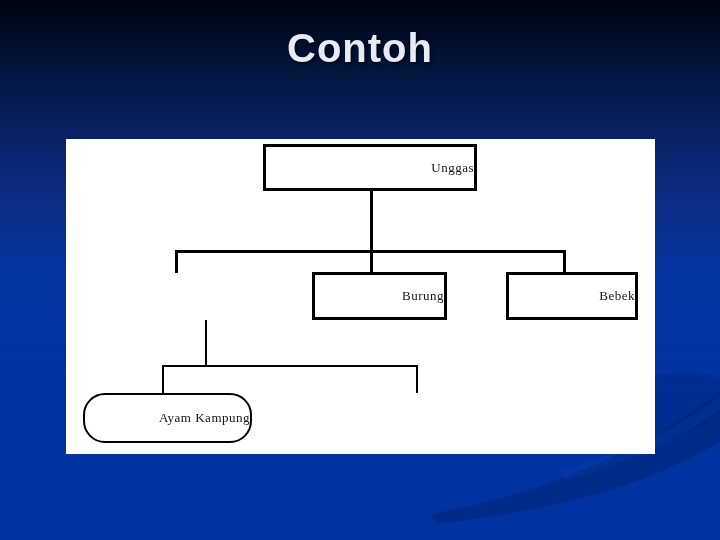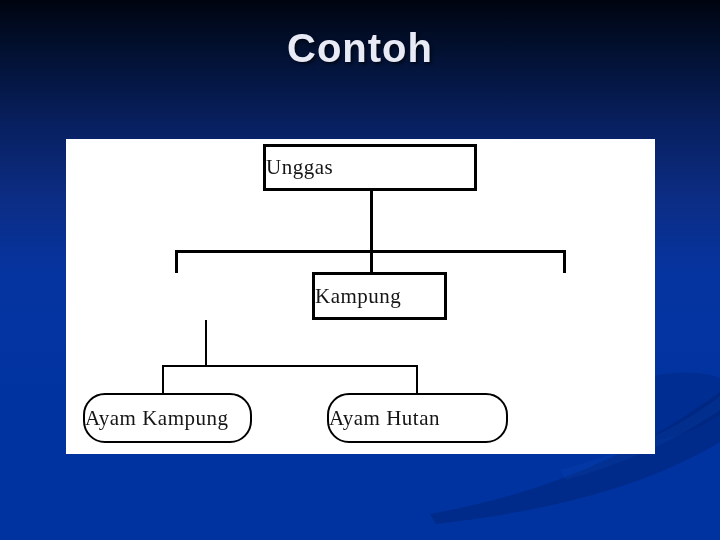--- a/index.html
+++ b/index.html
@@ -52,23 +52,23 @@
     height: 315px;
     background: #ffffff;
   }
   .node {
     position: absolute;
     box-sizing: border-box;
     background: #ffffff;
     border: 3px solid #000000;
     display: flex;
     align-items: center;
-    justify-content: flex-start;
+    justify-content: flex-end;
     font-family: "Liberation Serif", serif;
-    font-size: 21px;
+    font-size: 13px;
     letter-spacing: 0.5px;
     color: #151515;
   }
   .node.thin { border-width: 2px; border-radius: 22px; }
   .line {
     position: absolute;
     background: #000000;
   }
 </style>
 </head>
@@ -96,26 +96,26 @@
     <div class="line" style="left:96px; top:226px; width:256px; height:2px;"></div>
     <div class="line" style="left:96px; top:226px; width:2px; height:28px;"></div>
     <div class="line" style="left:350px; top:226px; width:2px; height:28px;"></div>
 
     <div class="node" style="left:197px; top:5px; width:214px; height:47px;">
       <span>Unggas</span>
     </div>
 
 
     <div class="node" style="left:246px; top:133px; width:135px; height:48px;">
-      <span>Kampung</span>
+      <span>Burung</span>
     </div>
 
+    <div class="node" style="left:440px; top:133px; width:132px; height:48px;">
+      <span>Bebek</span>
+    </div>
 
     <div class="node thin" style="left:17px; top:254px; width:169px; height:50px;">
       <span>Ayam Kampung</span>
     </div>
 
-    <div class="node thin" style="left:261px; top:254px; width:181px; height:50px;">
-      <span>Ayam Hutan</span>
-    </div>
 
   </div>
 </div>
 
 </body></html>

